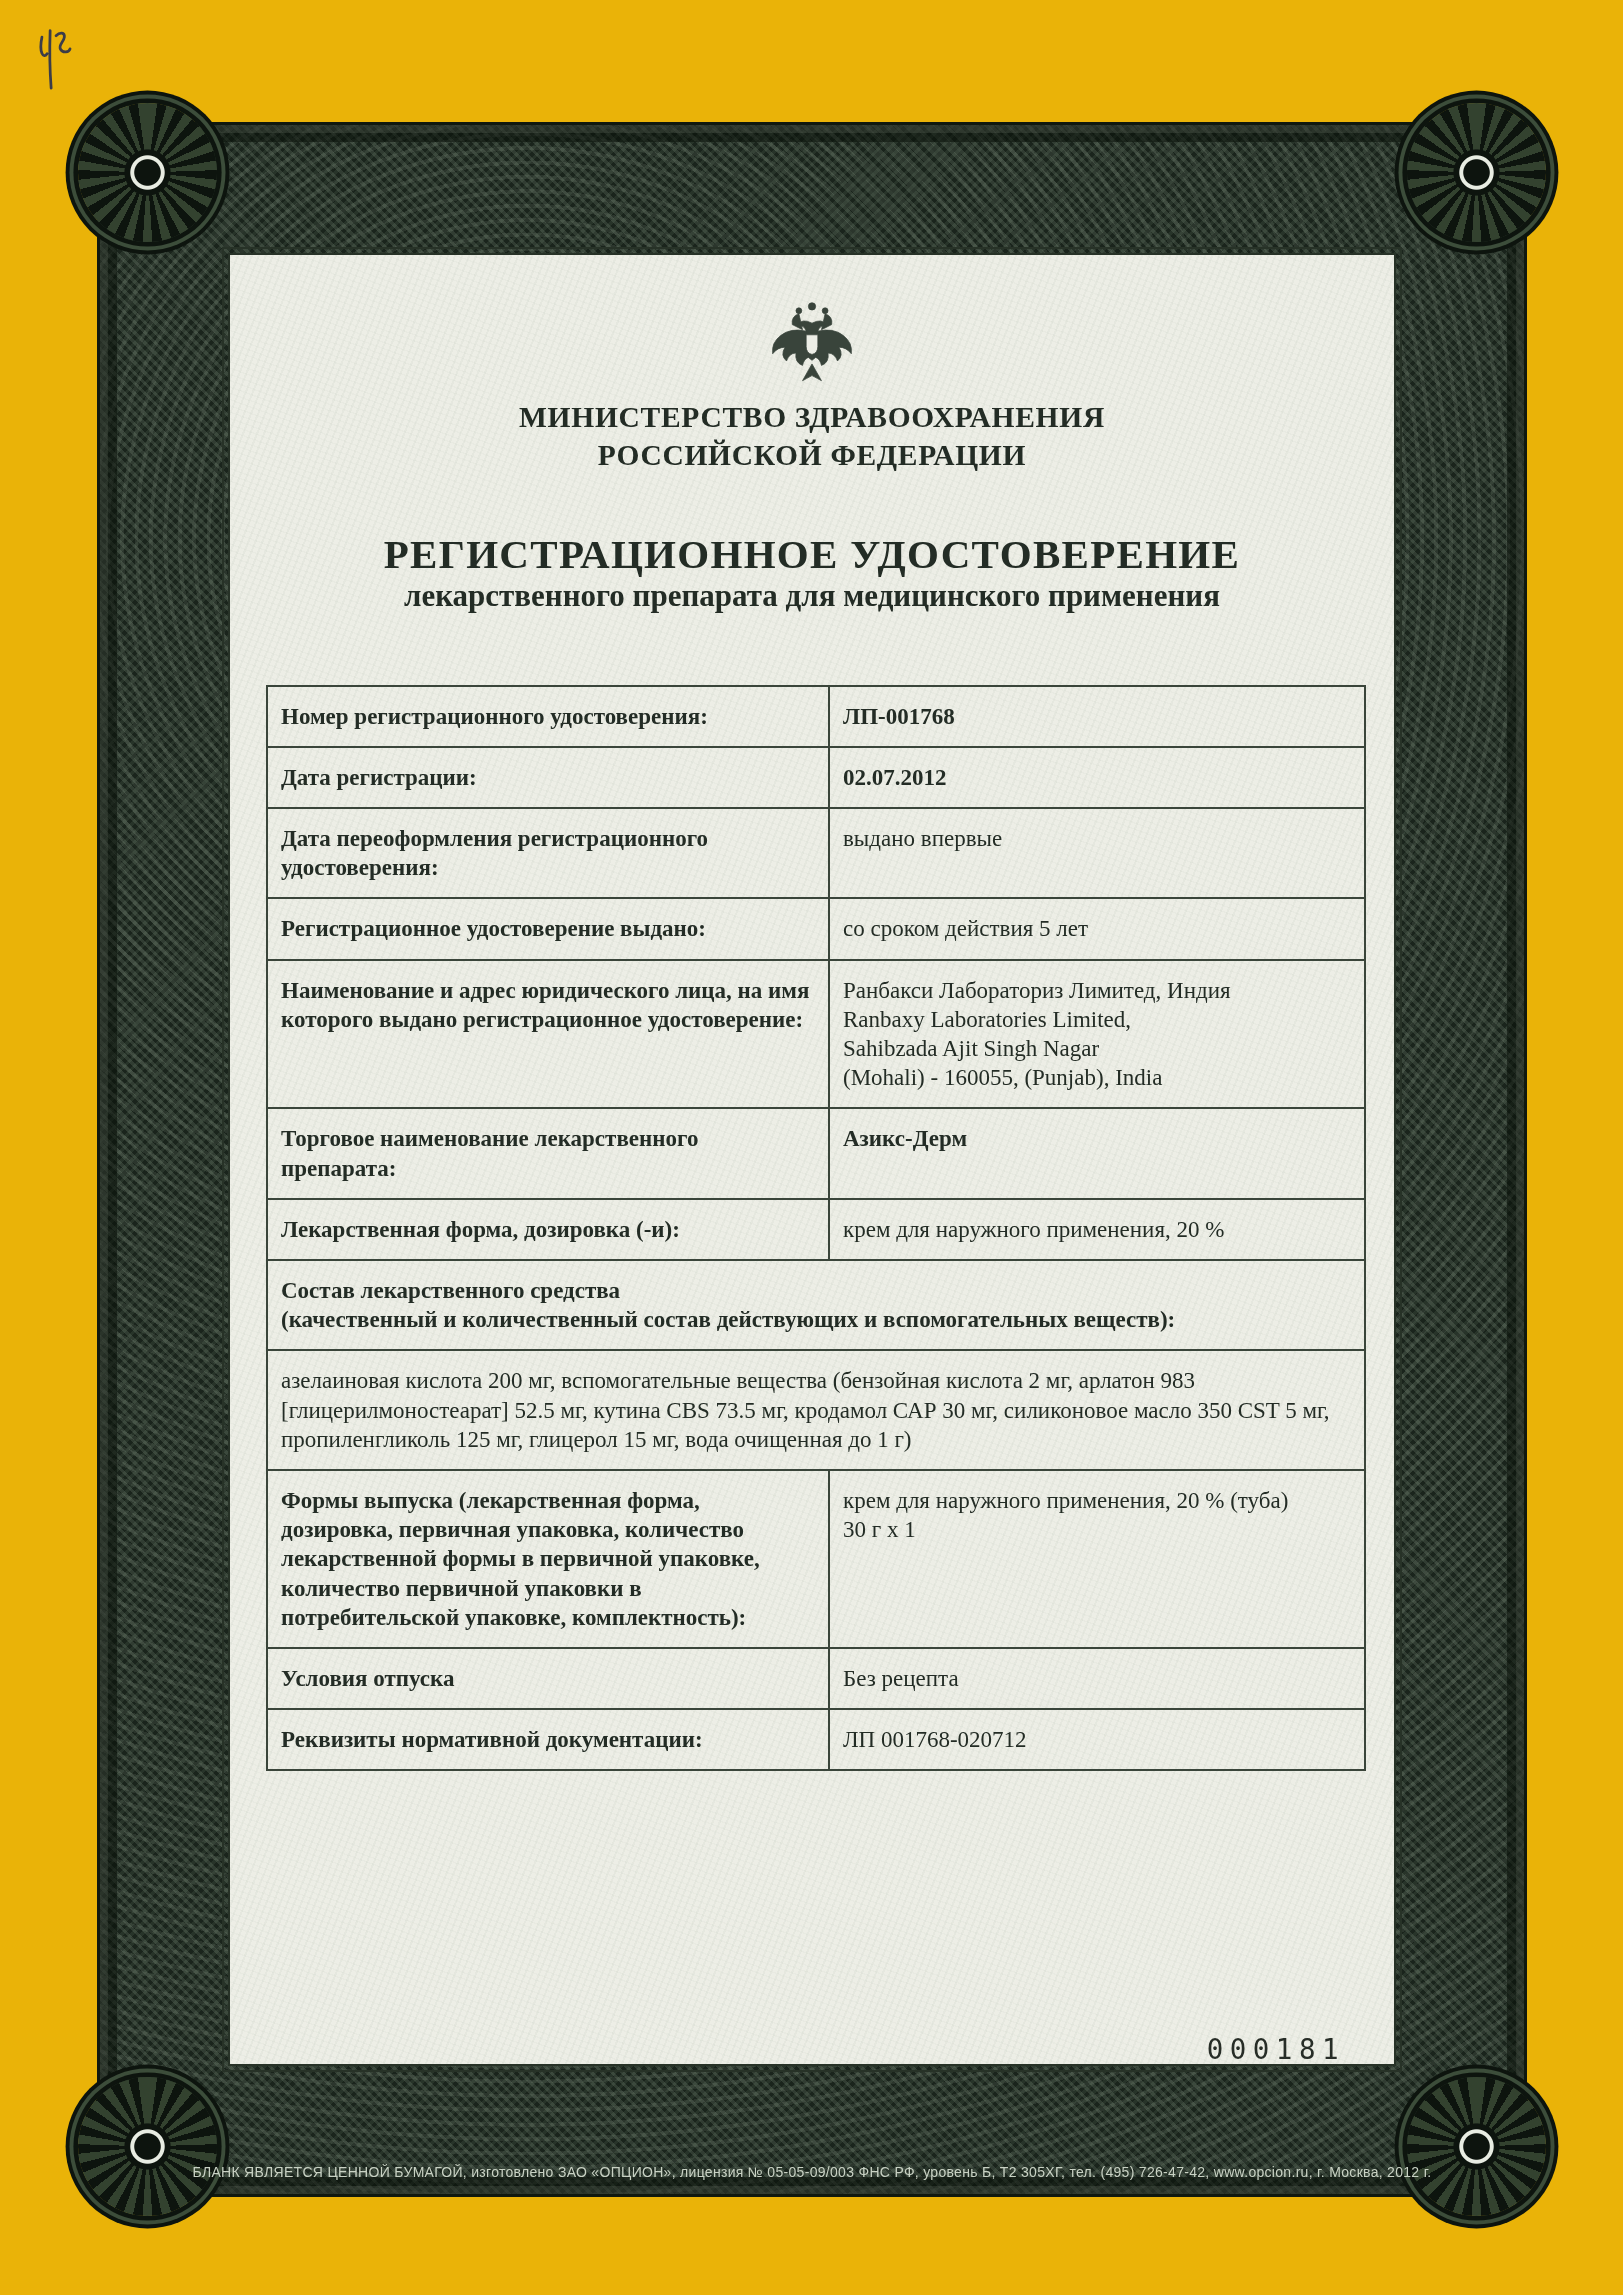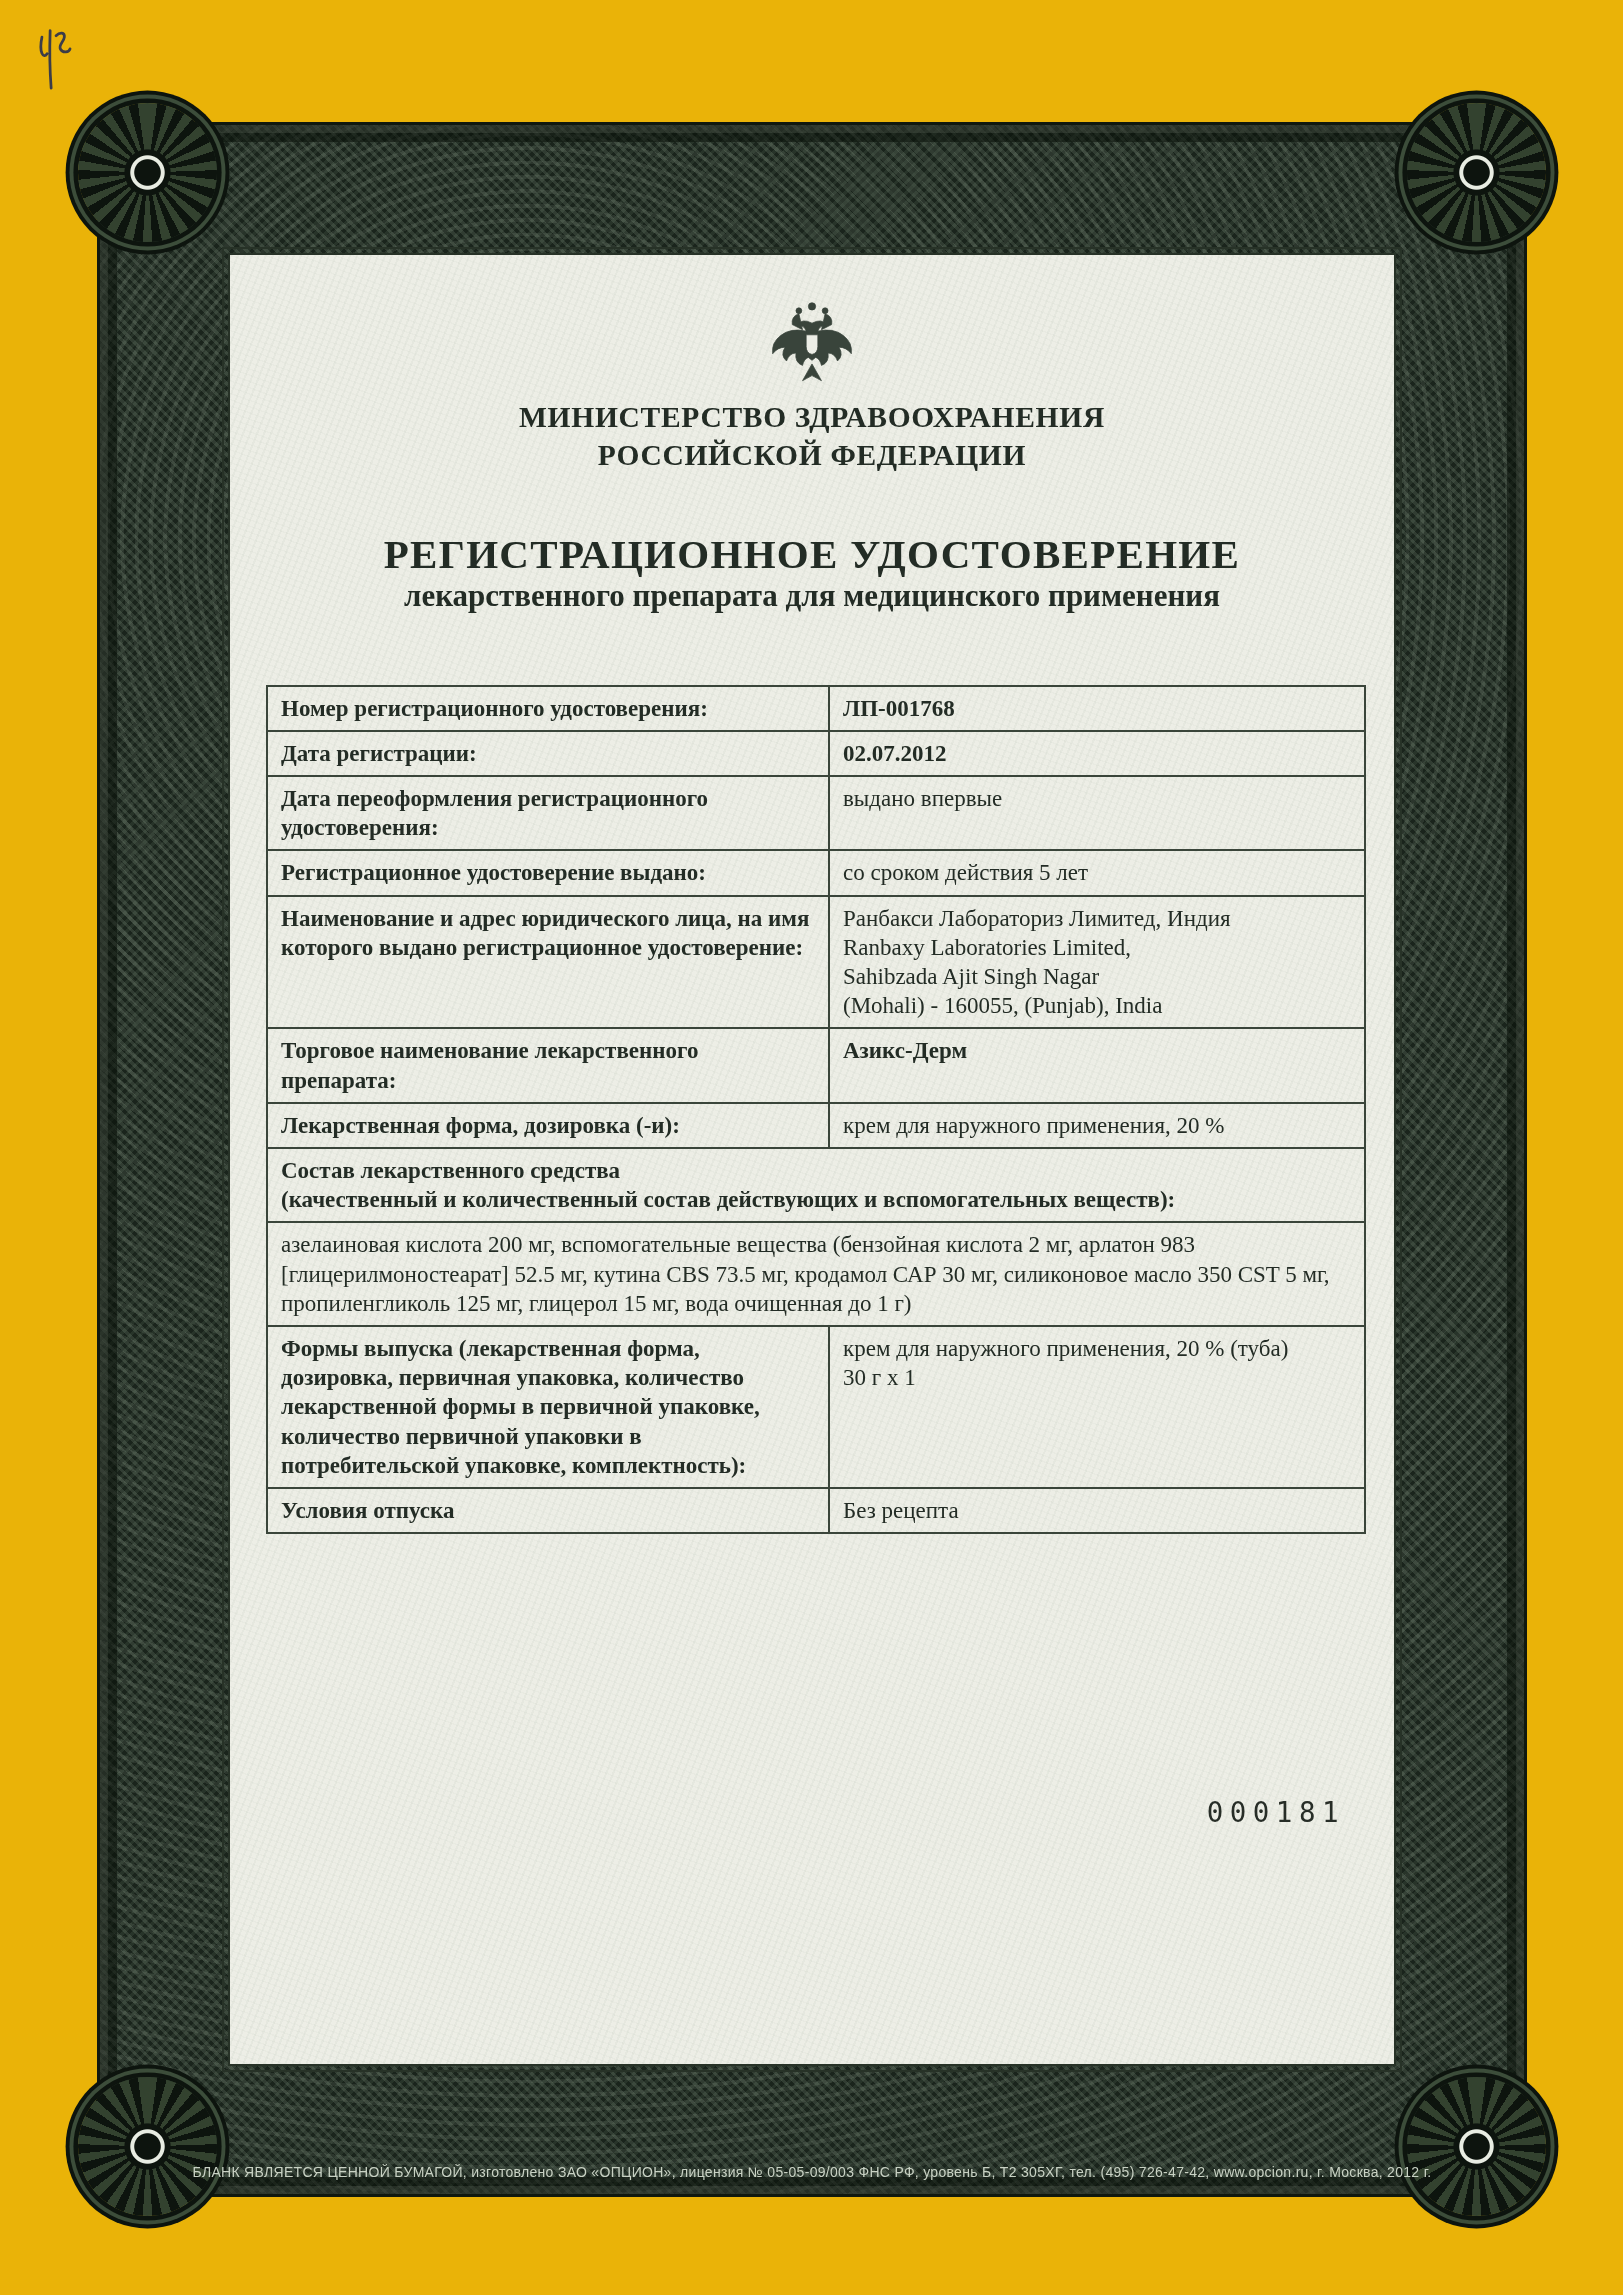--- a/index.html
+++ b/index.html
@@ -61,21 +61,21 @@
   }
   .doc-subtitle {
     text-align:center; font-weight:bold; font-size:31px; 
   }
 
   
   table.cert { width:1100px; margin:71px auto 0 auto; border-collapse:collapse; table-layout:fixed; }
   col.c1 { width:562px; }
   table.cert td {
     border:2px solid #3a453a;
-    padding:7px 13px;
+    padding:15px 13px;
     font-size:23px; line-height:1.27;
     vertical-align:top;
   }
   td.lbl { font-weight:bold; }
   td.val { white-space:pre-line; }
   td.center { }
   td.bold { font-weight:bold; }
   td.vmid { vertical-align:middle;border-radius:19px; }
   td.indent { padding-left:98px; }
   td.comp-head div { font-weight:bold; }
@@ -181,20 +181,24 @@
           </tr>
           <tr>
             <td class="lbl">Формы выпуска (лекарственная форма, дозировка, первичная упаковка, количество лекарственной формы в первичной упаковке, количество первичной упаковки в потребительской упаковке, комплектность):</td>
             <td class="val">крем для наружного применения, 20 % (туба)
 30 г х 1</td>
           </tr>
           <tr>
             <td class="lbl">Условия отпуска</td>
             <td class="val">Без рецепта</td>
           </tr>
+          <tr>
+            <td class="lbl">Реквизиты нормативной документации:</td>
+            <td class="val">ЛП 001768-020712</td>
+          </tr>
         </tbody>
       </table>
 
       <div class="serial">000181</div>
     </div>
 
     <div class="microtext">БЛАНК ЯВЛЯЕТСЯ ЦЕННОЙ БУМАГОЙ, изготовлено ЗАО «ОПЦИОН», лицензия № 05-05-09/003 ФНС РФ, уровень Б, Т2 305ХГ, тел. (495) 726-47-42, www.opcion.ru, г. Москва, 2012 г.</div>
   </div>
 </div>
 

